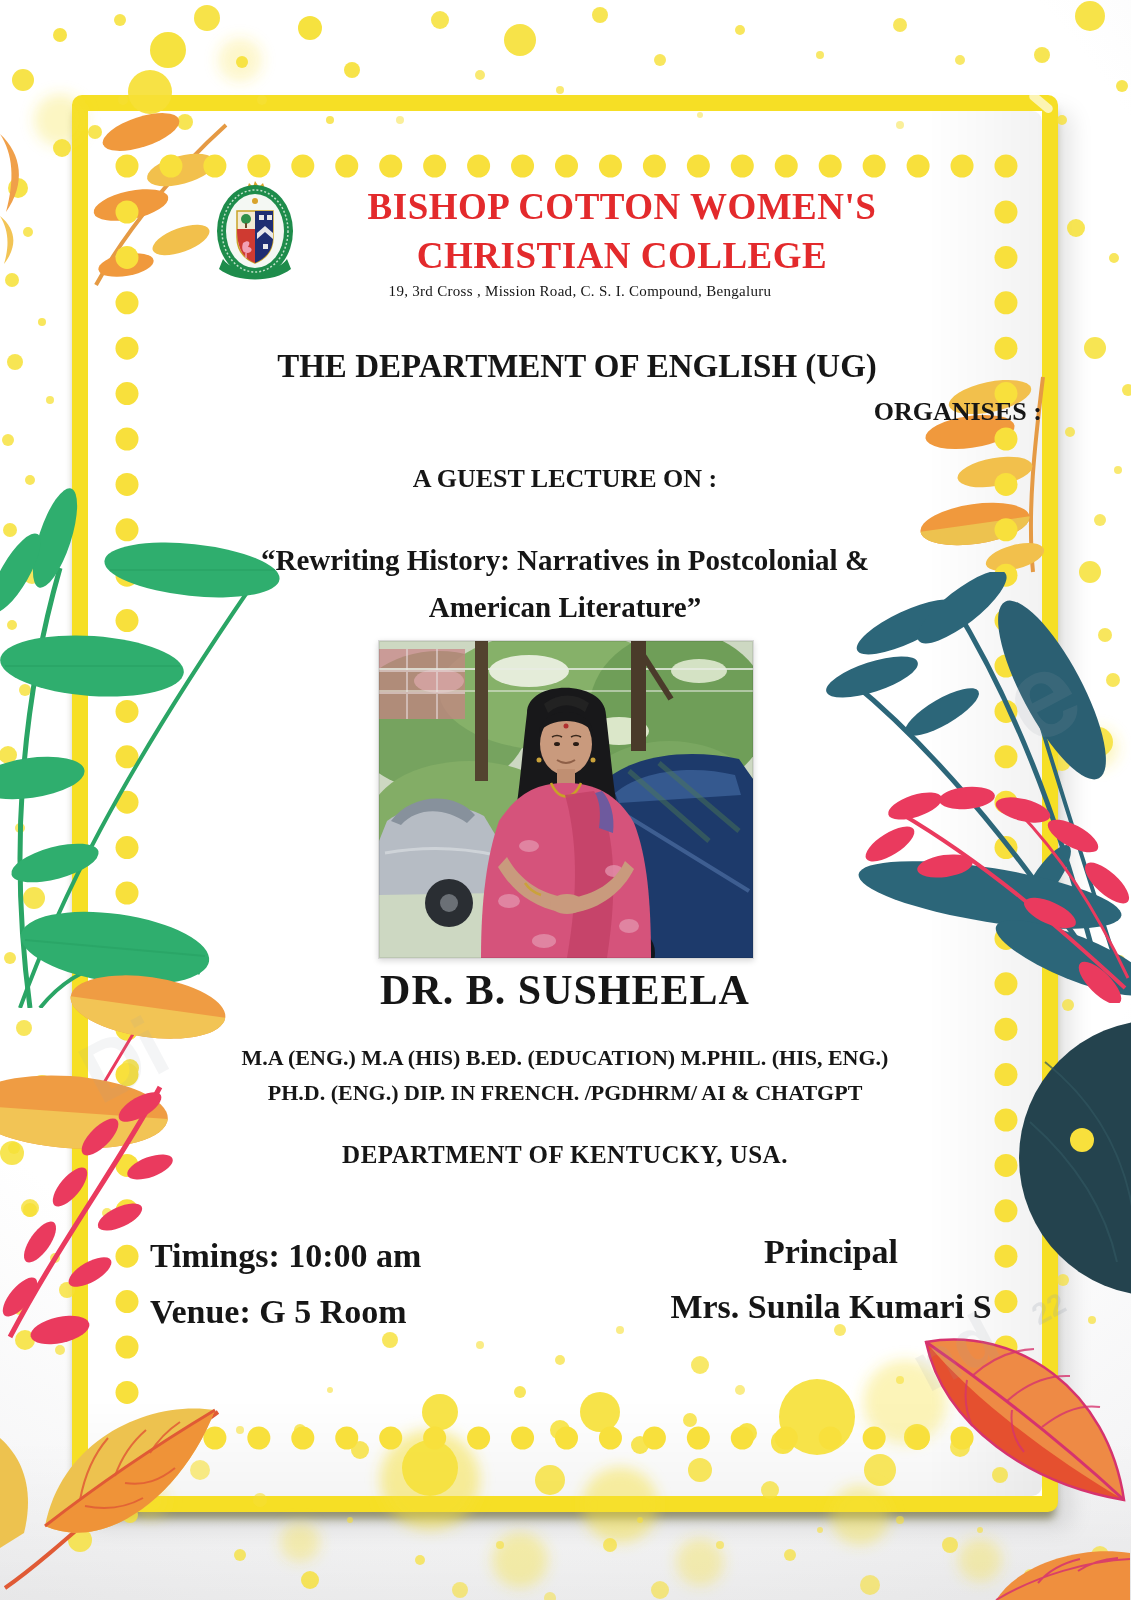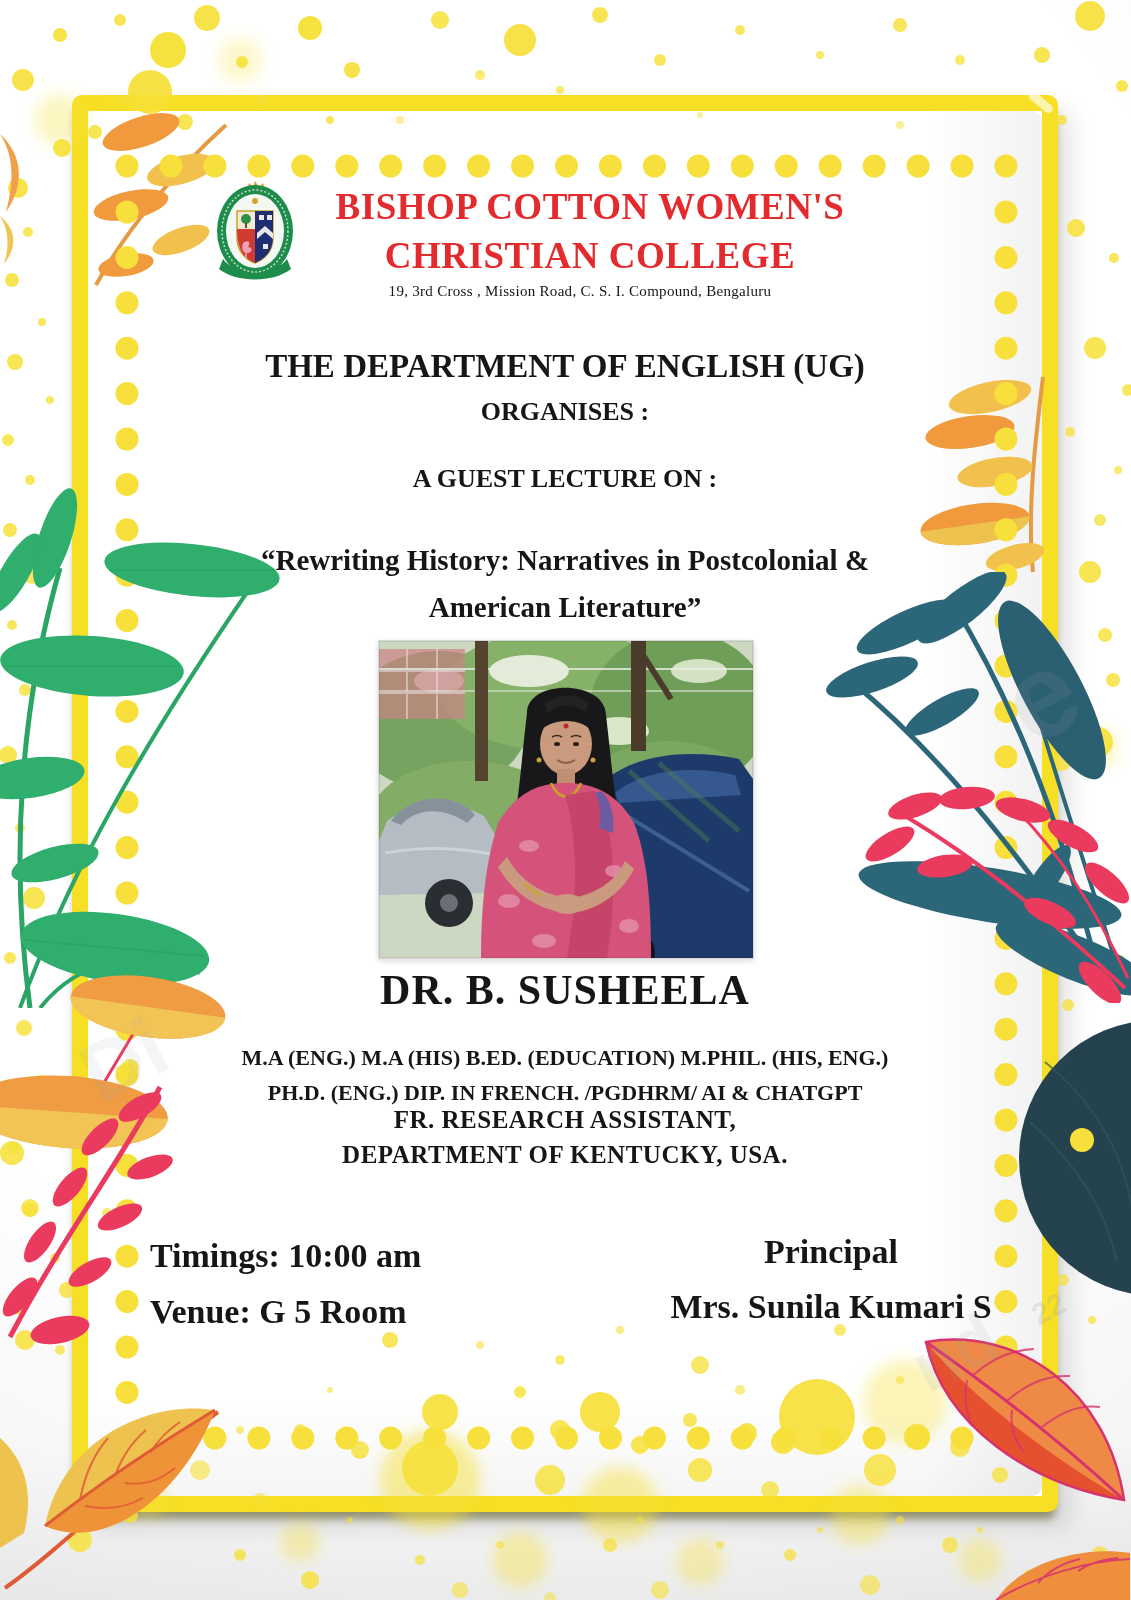--- a/index.html
+++ b/index.html
@@ -15,24 +15,24 @@
     box-sizing:border-box;border:16px solid #f6df25;border-radius:10px;background:#ffffff;
     box-shadow:0 10px 8px -3px rgba(82,80,22,.55), 14px 16px 22px rgba(0,0,0,.10);
   }
   .frame::before{content:"";position:absolute;inset:0;border-radius:inherit;
     background:linear-gradient(to right, rgba(0,0,0,0) 88%, rgba(0,0,0,.05)),
                linear-gradient(to bottom, rgba(0,0,0,0) 93%, rgba(0,0,0,.04));}
   .frame::after{content:"";position:absolute;right:-13px;top:-13px;width:28px;height:9px;
     background:rgba(255,255,255,.65);transform:rotate(40deg);border-radius:5px;}
   svg.layer{position:absolute;pointer-events:none;}
   .txt{position:absolute;left:88px;width:954px;text-align:center;font-weight:bold;}
-  .college-name{top:182px;font-size:37px;line-height:49px;color:#e32a2c;letter-spacing:.5px;padding-left:50px;box-sizing:border-box;}
+  .college-name{top:182px;font-size:37px;line-height:49px;color:#e32a2c;letter-spacing:.5px;padding-left:50px;box-sizing:border-box;margin-left:32px;}
   .address{top:283px;font-size:15px;font-weight:normal;letter-spacing:.3px;padding-left:30px;box-sizing:border-box;}
-  .dept{top:348px;font-size:33px;}
-  .organises{top:397px;font-size:26px;}
+  .dept{top:348px;font-size:33px;padding-left:12px;}
+  .organises{top:397px;font-size:26px;text-align:right;}
   .guest{top:464px;font-size:26px;}
   .quote{top:506px;font-size:29px;line-height:47px;margin-top:31px;}
   .speaker-name{top:966px;font-size:42px;letter-spacing:1px;}
   .quals{top:1040px;font-size:22px;line-height:35px;}
   .pos1{top:1106px;font-size:25px;letter-spacing:.5px;}
   .pos2{top:1141px;font-size:25px;letter-spacing:.5px;}
   .details{position:absolute;left:150px;top:1228px;font-weight:bold;font-size:34px;line-height:56px;text-align:left;}
   .principal{position:absolute;left:626px;top:1224px;width:410px;text-align:center;font-weight:bold;font-size:34px;line-height:55px;}
   .photo{position:absolute;left:378px;top:640px;width:374px;height:317px;border:1px solid #d8d8d8;
     box-shadow:0 2px 6px rgba(0,0,0,.15);background:#cdd8c2;}
@@ -423,21 +423,20 @@
       <path d="M146 242 C 150 248, 156 252, 162 254" stroke="#caa23a" stroke-width="2.5" fill="none"></path>
       <rect x="0" y="0" width="374" height="317" fill="none" stroke="#000000" stroke-opacity=".08" stroke-width="2"></rect>
     </svg>
   </div>
 
   <div class="txt quals">
     <div>M.A (ENG.) M.A (HIS) B.ED. (EDUCATION) M.PHIL. (HIS, ENG.)</div>
     <div>PH.D. (ENG.) DIP. IN FRENCH. /PGDHRM/ AI &amp; CHATGPT</div>
   </div>
   <div class="txt speaker-name">DR. B. SUSHEELA</div>
-  <div class="txt pos1">FR. RESEARCH ASSISTANT,</div>
   <div class="txt pos2">DEPARTMENT OF KENTUCKY, USA.</div>
 
   <div class="details">
     <div>Timings: 10:00 am</div>
     <div>Venue: G 5 Room</div>
   </div>
   <div class="principal">
     <div>Principal</div>
     <div>Mrs. Sunila Kumari S</div>
   </div>

